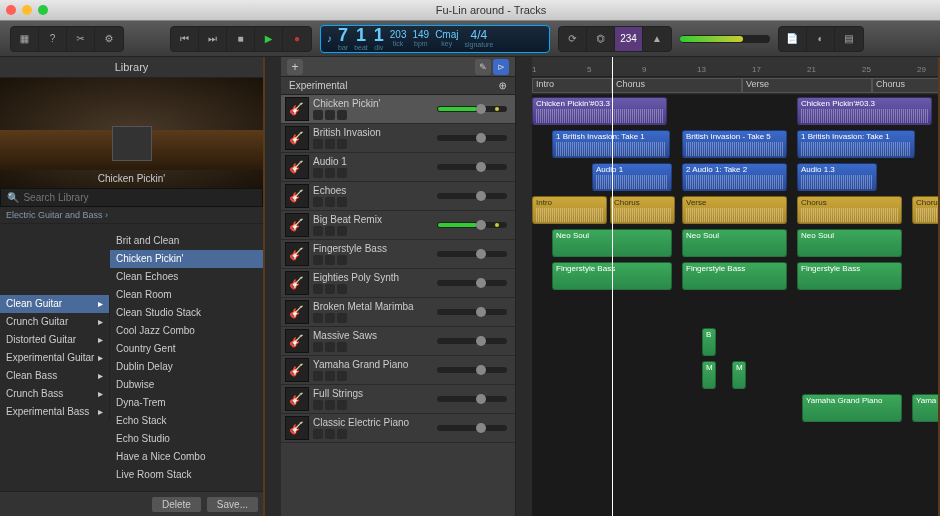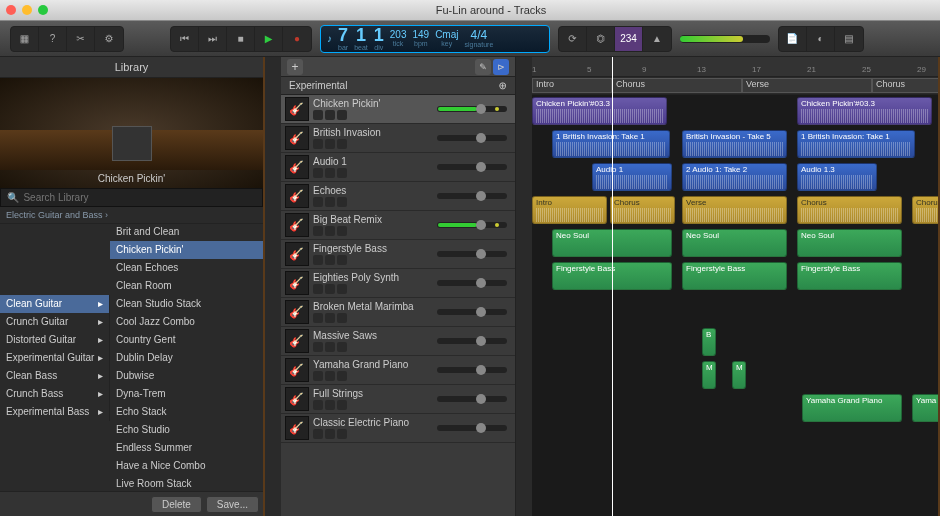--- a/index.html
+++ b/index.html
@@ -197,21 +197,20 @@
           <div class="li">Clean Echoes</div>
           <div class="li">Clean Room</div>
           <div class="li">Clean Studio Stack</div>
           <div class="li">Cool Jazz Combo</div>
           <div class="li">Country Gent</div>
           <div class="li">Dublin Delay</div>
           <div class="li">Dubwise</div>
           <div class="li">Dyna-Trem</div>
           <div class="li">Echo Stack</div>
           <div class="li">Echo Studio</div>
-          <div class="li">Endless Summer</div>
           <div class="li">Have a Nice Combo</div>
           <div class="li">Live Room Stack</div>
         </div>
     </div>
     <div class="libfoot">
       <button>Delete</button>
       <button>Save...</button>
     </div>
   </div>
 

